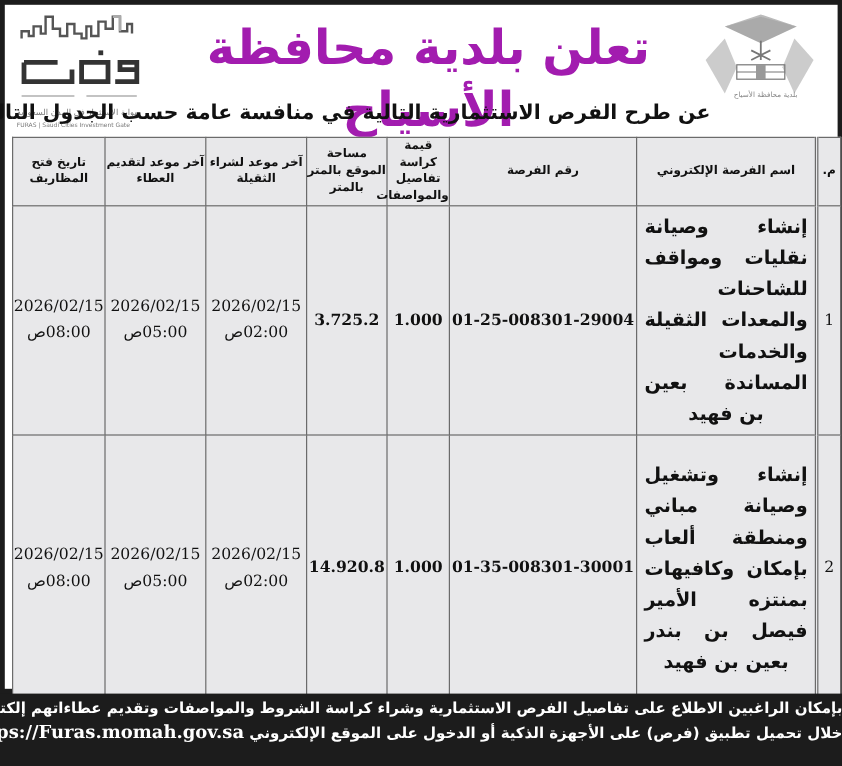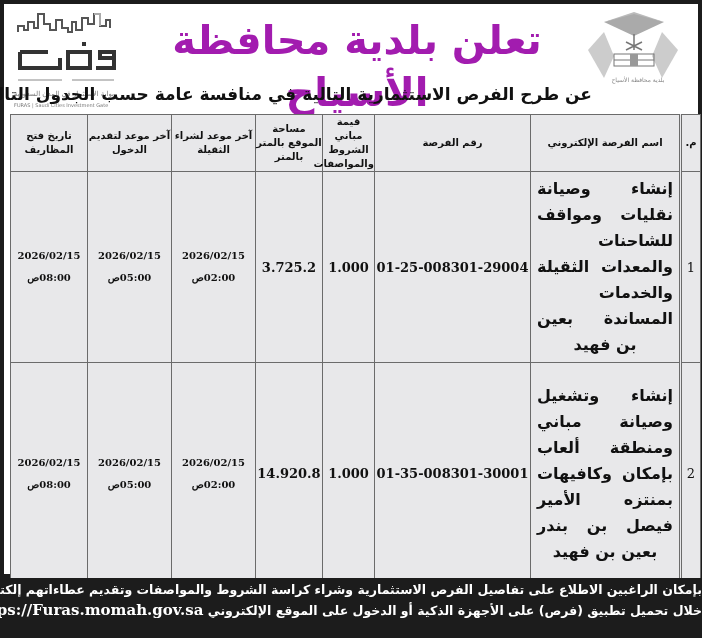--- a/index.html
+++ b/index.html
@@ -68,21 +68,21 @@
   table.grid th.row-no-h { border-left: 3px double #6b6b6b; }
   table.grid .name {
     font-size: 16px; font-weight: bold; line-height: 26px;
     padding: 4px 6px; text-align: justify; text-align-last: center; margin-top: 48px;
   }
   table.grid .num {
     font-family: "DejaVu Serif", serif; font-weight: bold; font-size: 13px;
     white-space: nowrap;
   }
   table.grid .date {
-    font-family: "DejaVu Serif", serif; font-weight: bold; font-size: 10px;
+    font-family: "DejaVu Serif", serif; font-weight: normal; font-size: 13px;
     line-height: 22px; white-space: nowrap;
   }
   .footer {
     position: absolute; left: 0; top: 578px; width: 702px; height: 60px;
     background: #1c1c1c; color: #ffffff;
     direction: rtl; text-align: center;
     font-weight: bold; font-size: 12.5px; line-height: 20px;
   }
   .footer .line1 { padding-top: 2px; white-space: nowrap; }
   .footer .line2 { white-space: nowrap; }
@@ -138,24 +138,24 @@
       <col style="width:67px">
       <col style="width:84px">
       <col style="width:84px">
       <col style="width:77px">
     </colgroup>
     <thead>
       <tr>
         <th class="row-no-h">م.</th>
         <th>اسم الفرصة الإلكتروني</th>
         <th>رقم الفرصة</th>
-        <th>قيمة مباني الشروط والمواصفات</th>
+        <th>قيمة كراسة تفاصيل والمواصفات</th>
         <th>مساحة الموقع بالمتر بالمتر</th>
         <th>آخر موعد لشراء الثقيلة</th>
-        <th>آخر موعد لتقديم الدخول</th>
+        <th>آخر موعد لتقديم العطاء</th>
         <th>تاريخ فتح المظاريف</th>
       </tr>
     </thead>
     <tbody>
       <tr style="height:188px">
         <td class="row-no">1</td>
         <td class="name">إنشاء وصيانة نقليات ومواقف للشاحنات والمعدات الثقيلة والخدمات المساندة بعين بن فهيد</td>
         <td class="num">01-25-008301-29004</td>
         <td class="num">1.000</td>
         <td class="num">3.725.2</td>

